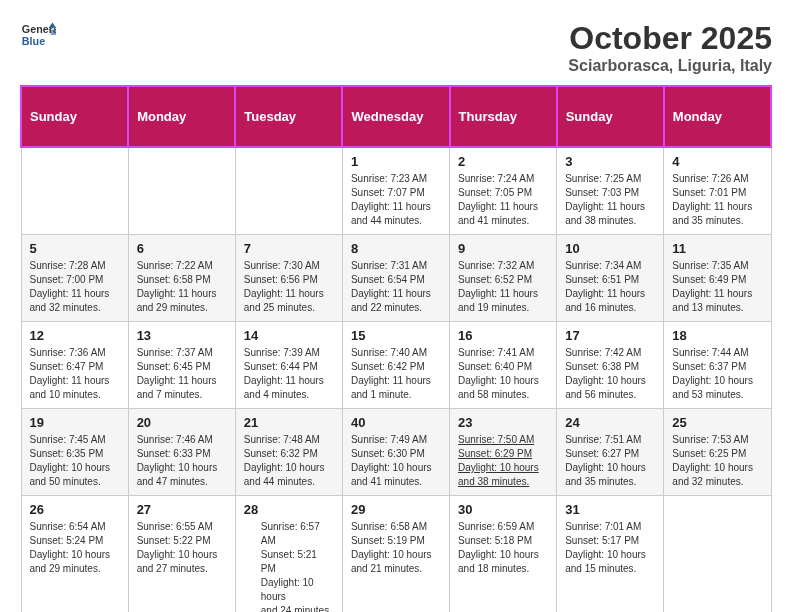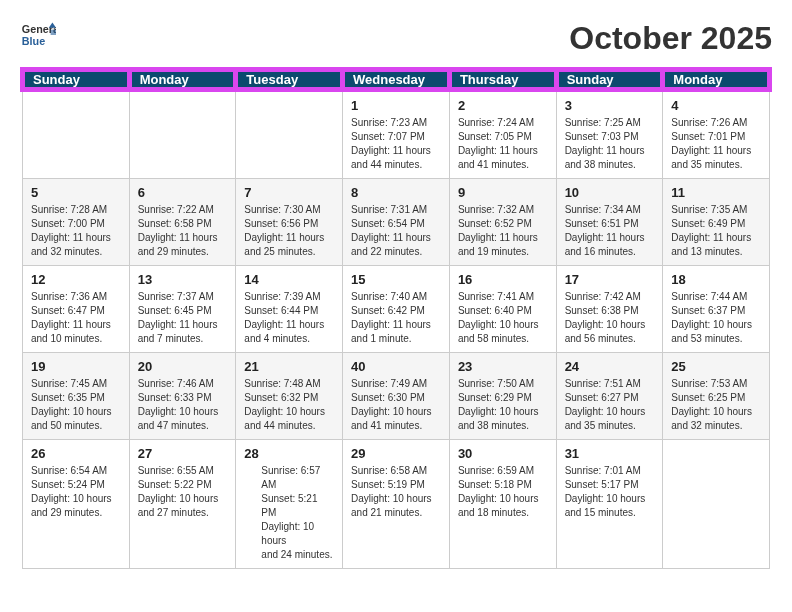--- a/index.html
+++ b/index.html
@@ -38,27 +38,27 @@
       font-size: 16px;
       color: #555;
       font-weight: bold;
     }
     .calendar {
       width: 100%;
       border-collapse: collapse;
       border: 1px solid #ccc;
     }
     .calendar th {
-      background-color: #0c4a6e;
+      background-color: #be185d;
       color: #fff;
       text-align: left;
-      padding: 0 8px;
+      padding: 22px 8px;
       font-size: 13px;
       font-weight: bold;
-      border: 5px solid #d946ef;
+      border: 2px solid #d946ef;
     }
     .calendar td {
       vertical-align: top;
       padding: 6px 8px;
       border: 1px solid #ccc;
       width: 107px;
       min-height: 90px;
       font-size: 10.5px;
       color: #333;
       background: #fff;
@@ -91,20 +91,21 @@
   <div class="logo">
     <svg class="logo-icon" viewBox="0 0 40 32">
       <text x="2" y="14" font-size="12" font-weight="bold" fill="#333">General</text>
       <text x="2" y="27" font-size="12" font-weight="bold" fill="#2a6099">Blue</text>
       <polygon points="32,8 40,8 36,2" fill="#2a6099"></polygon>
       <polygon points="34,10 40,10 40,16 34,16" fill="#2a6099" opacity="0.6"></polygon>
     </svg>
   </div>
   <div class="title-area">
     <div class="month-title">October 2025</div>
+    <div class="subtitle">Sciarborasca, Liguria, Italy</div>
   </div>
 </div>
 
 <table class="calendar">
   <thead>
     <tr>
     <th>Sunday</th>
         <th>Monday</th>
         <th>Tuesday</th>
         <th>Wednesday</th>
@@ -273,21 +274,21 @@
         </td>
         <td>
           <div class="day-number">40</div>
           <div class="day-info" style="white-space: pre-line;">Sunrise: 7:49 AM
 Sunset: 6:30 PM
 Daylight: 10 hours
 and 41 minutes.</div>
         </td>
         <td>
           <div class="day-number">23</div>
-          <div class="day-info" style="white-space: pre-line;">Sunrise: 7:50 AM
+          <div class="day-info" style="white-space: pre-line; text-decoration: underline;">Sunrise: 7:50 AM
 Sunset: 6:29 PM
 Daylight: 10 hours
 and 38 minutes.</div>
         </td>
         <td>
           <div class="day-number">24</div>
           <div class="day-info" style="white-space: pre-line;">Sunrise: 7:51 AM
 Sunset: 6:27 PM
 Daylight: 10 hours
 and 35 minutes.</div>

